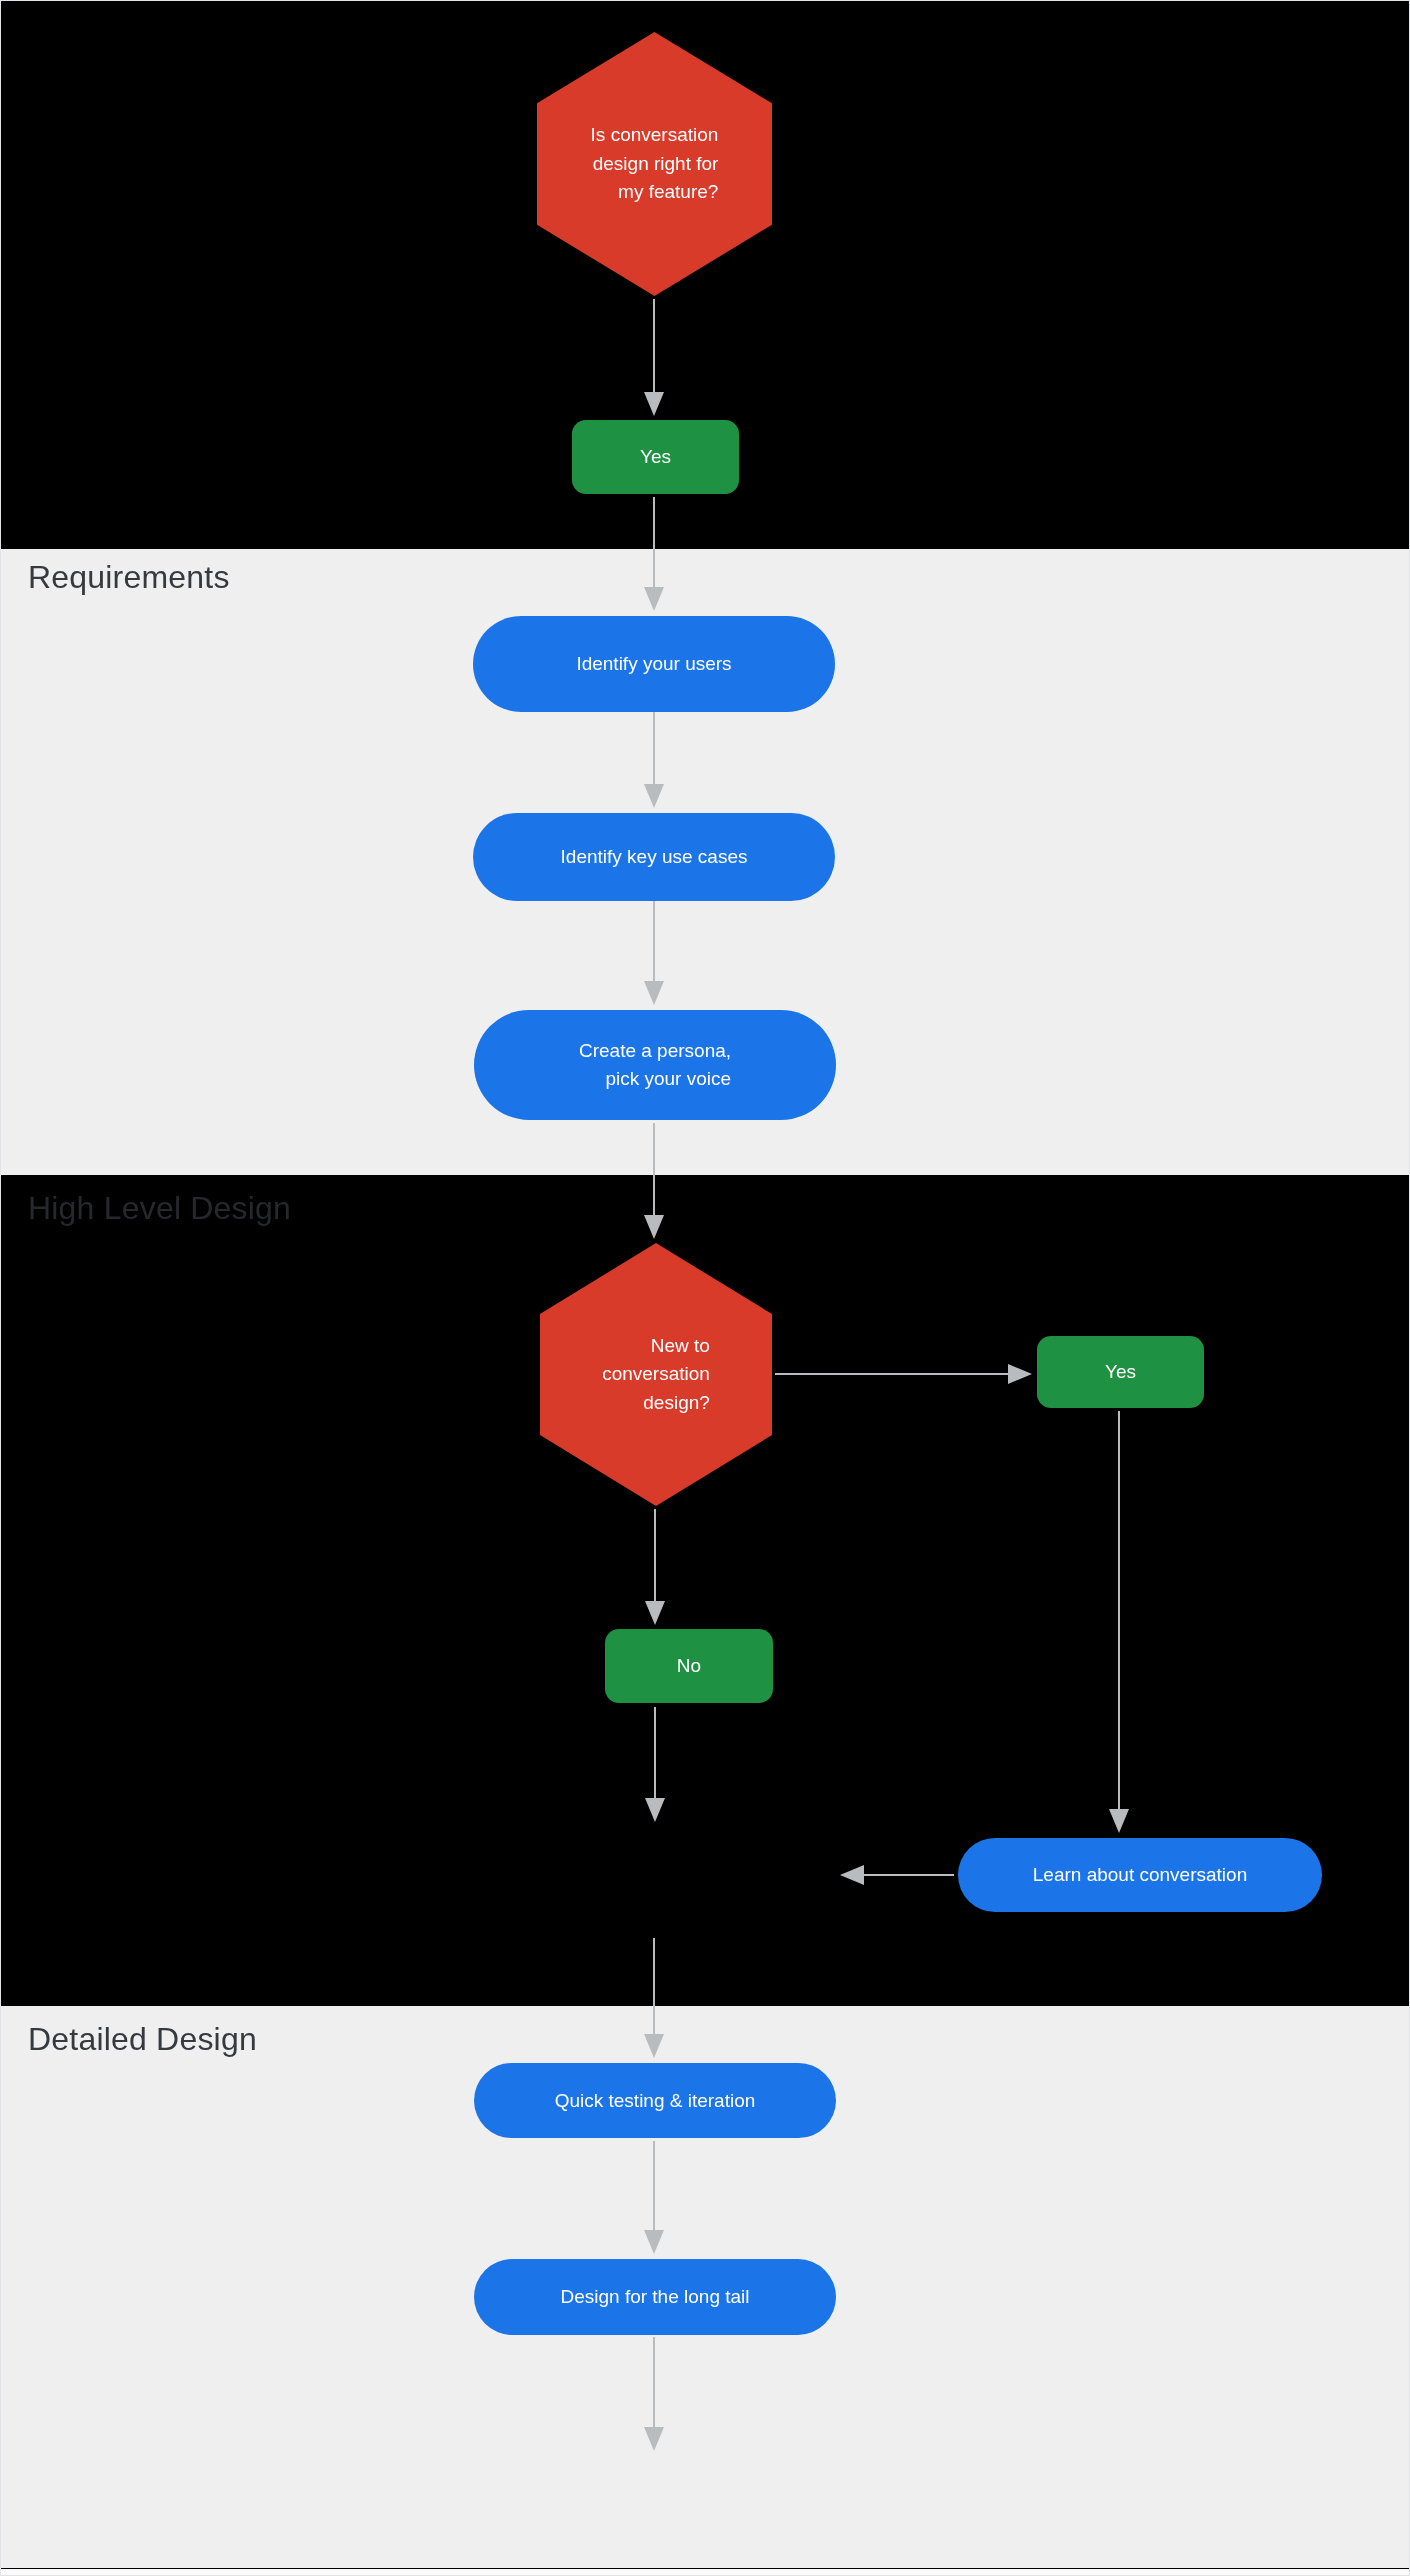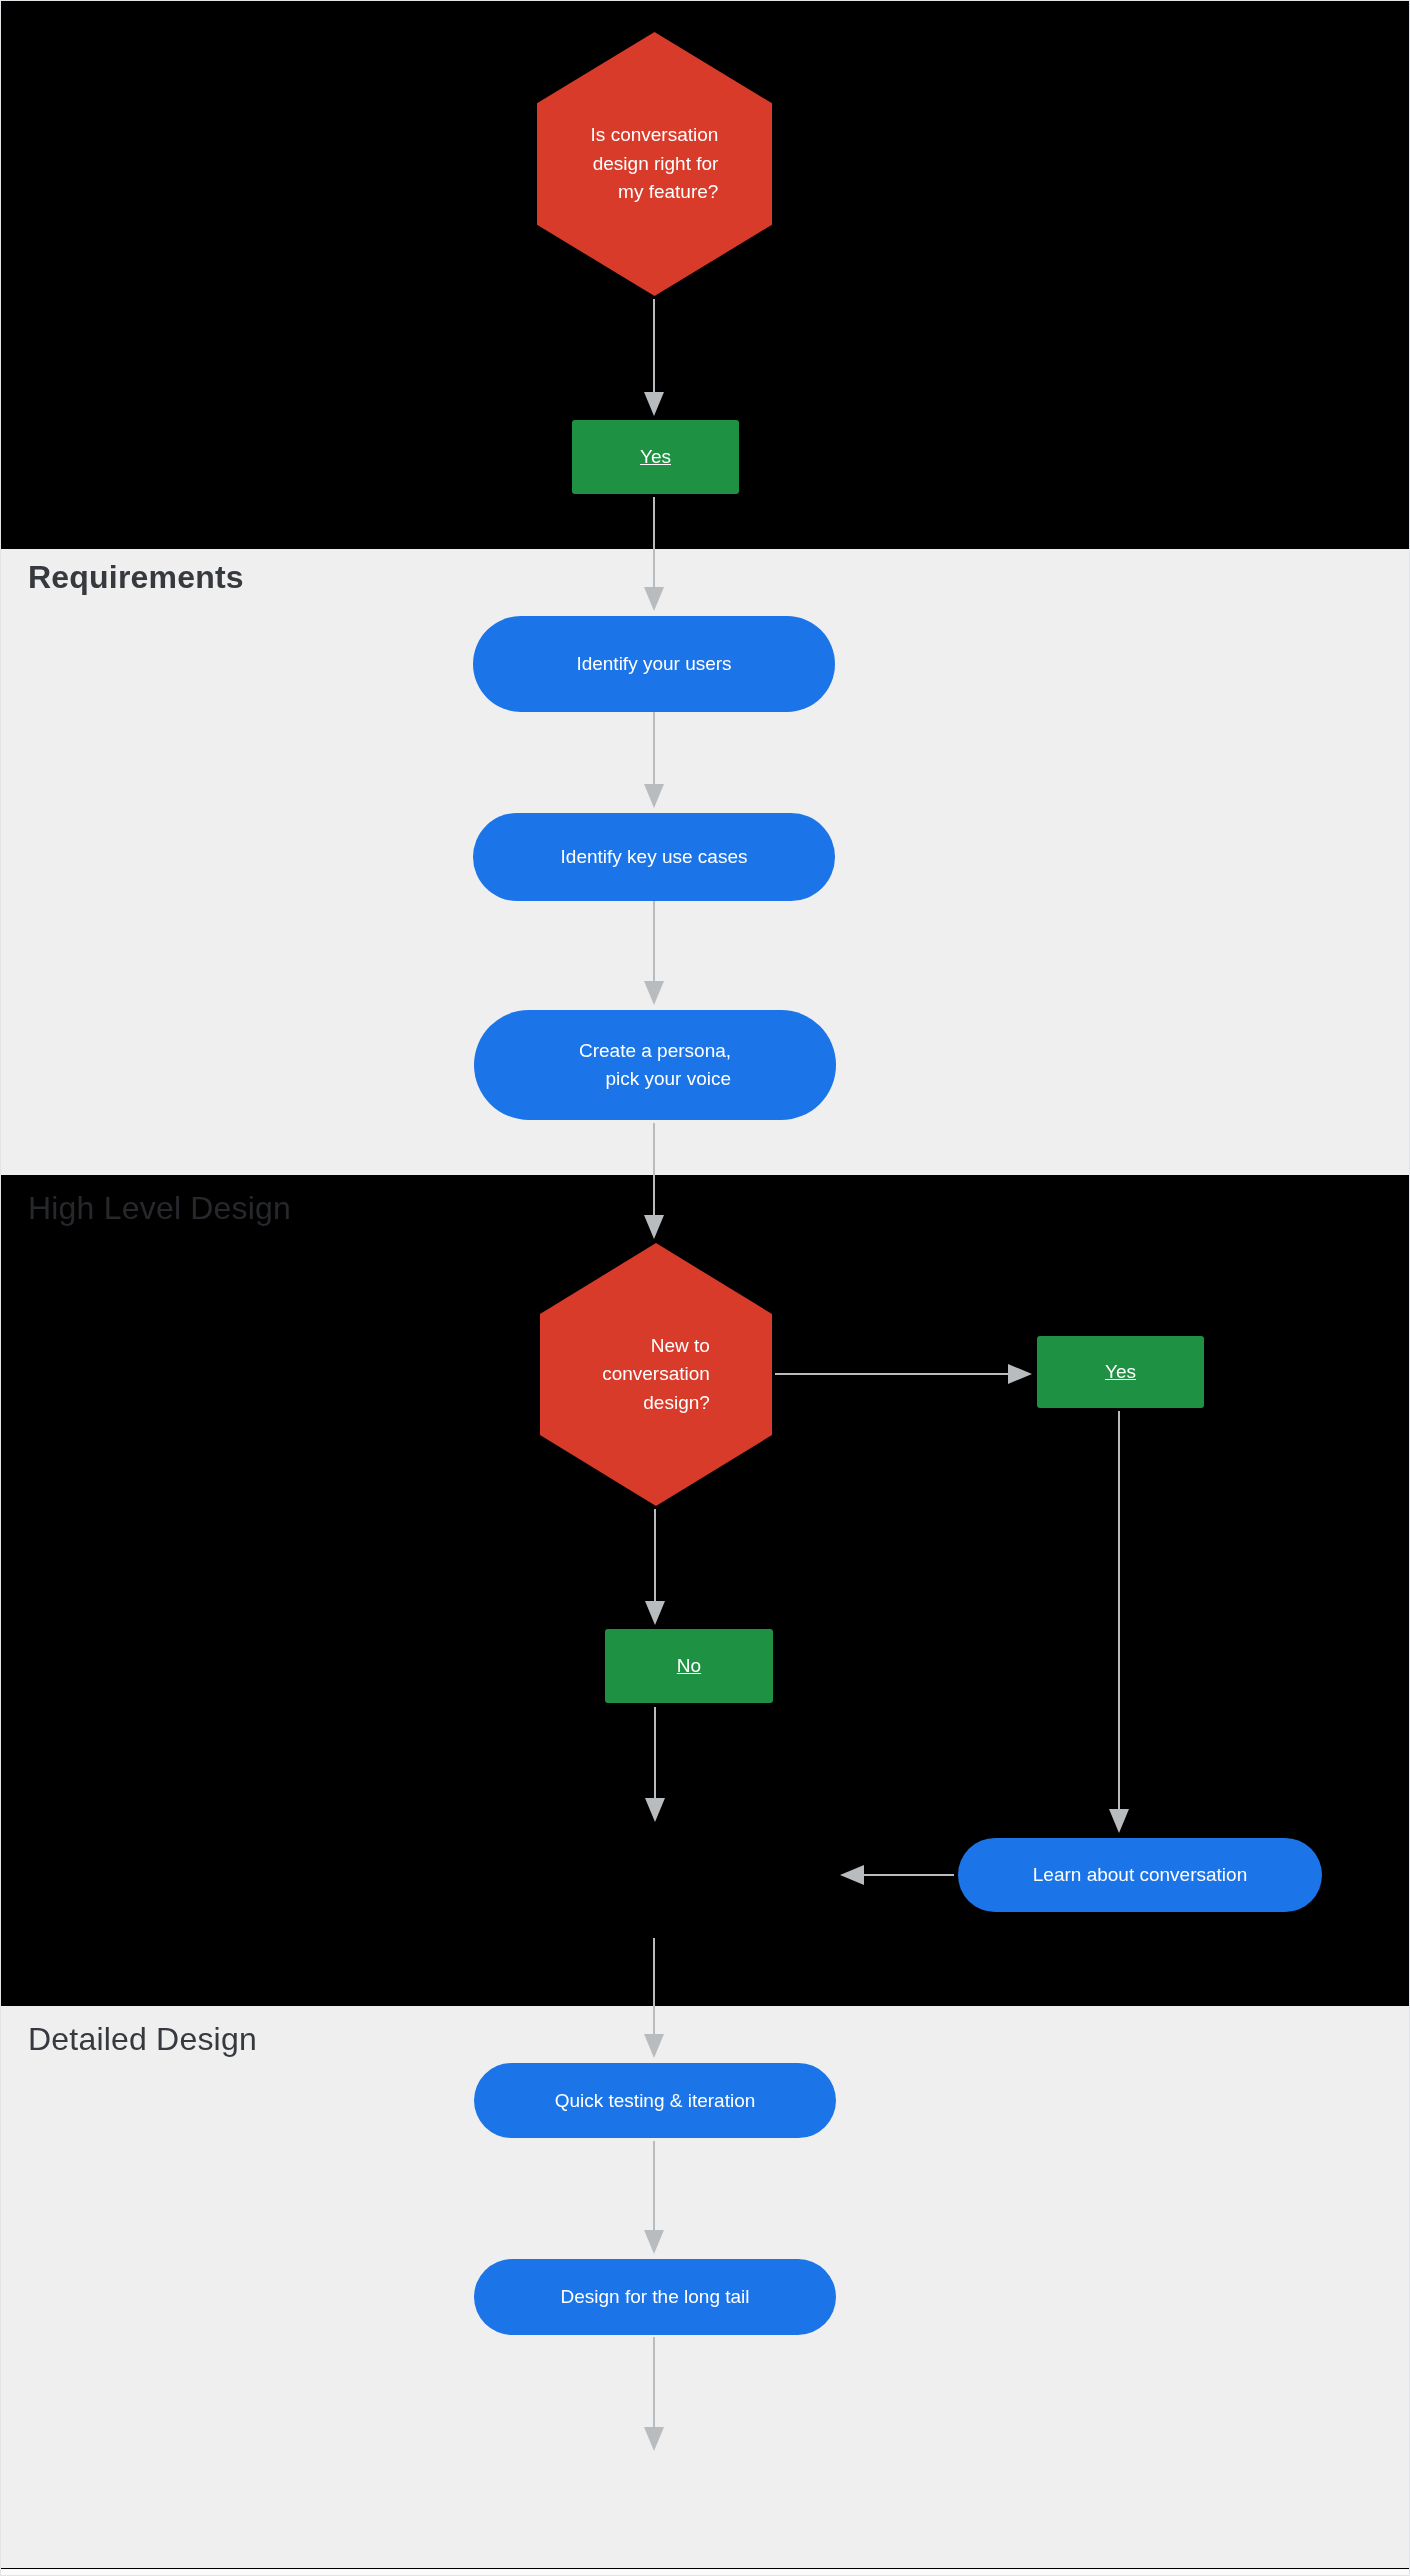--- a/index.html
+++ b/index.html
@@ -24,43 +24,42 @@
   #sec-hld        { top: 1176px; height: 831px; background: var(--black, #000); }
   #sec-detail     { top: 2006px; height: 562px; background: var(--panel, #efefef); }
   #sec-bottomstrip{ top: 2569px; height: 7.4px;  background: #fbfbfb; }
 
   .section-label {
     position: absolute;
     font-size: 32px;
     letter-spacing: 0.2px;
     white-space: nowrap;
   }
-  #label-req    { left: 28px; top: 559px;  color: var(--labelDark, #36393e); font-weight: bold; }
+  #label-req    { left: 28px; top: 559px;  color: var(--labelDark, #36393e); }
   #label-hld    { left: 28px; top: 1190px; color: var(--labelOnBlack, #26282c); }
   #label-detail { left: 28px; top: 2021px; color: var(--labelDark, #36393e); }
 
   .node {
     position: absolute;
     display: flex;
     align-items: center;
     justify-content: center;
     text-align: right;
     color: #ffffff;
     white-space: pre-line;
     font-size: 19px;
     line-height: 1.5;
   }
   .hex {
     background: var(--red, #d93b2b);
     clip-path: polygon(50% 0%, 100% 27%, 100% 73%, 50% 100%, 0% 73%, 0% 27%);
   }
   .btn {
     background: var(--green, #1f9143);
-    border-radius: 3px;
-    text-decoration: underline;
+    border-radius: 14px;
   }
   .pill {
     background: var(--blue, #1b74e8);
     border-radius: 927px;
     line-height: 1.47;
   }
 
   #hex1  { left: 537px;  top: 32px;   width: 235px; height: 264px; }
   #yes1  { left: 572px;  top: 420px;  width: 167px; height: 74px; }
   #pill1 { left: 473px;  top: 616px;  width: 362px; height: 96px; }

